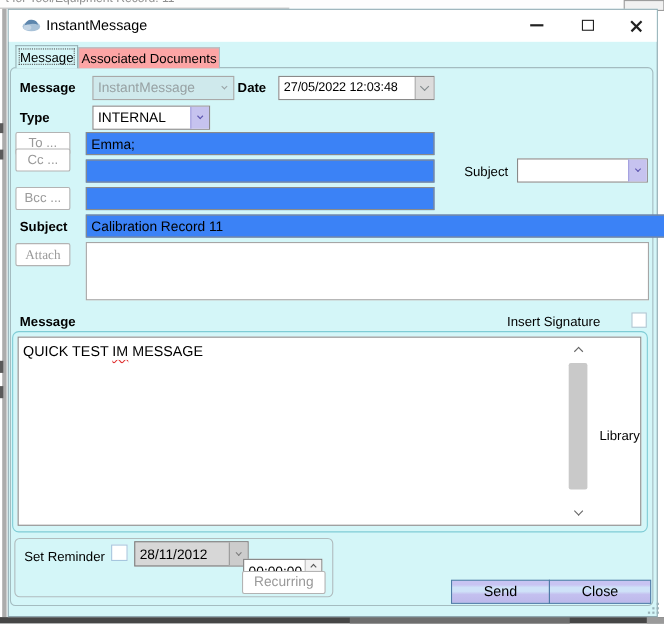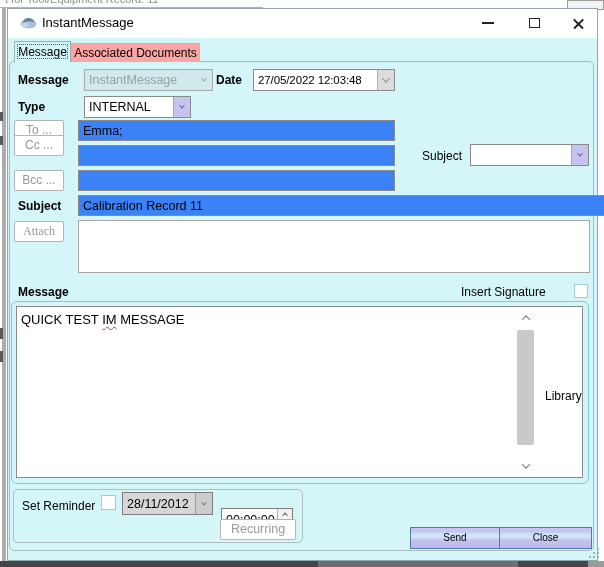--- a/index.html
+++ b/index.html
@@ -75,21 +75,21 @@
   .combo-message { left:84px; top:69px; width:129px; height:22px; background:#cfe9ec; border-color:#a9a9a9; }
   .combo-message .combo-text { color:#98a2a4; }
   .combo-message .combo-btn { border-left:none; color:#9aa4a6; }
   .combo-date { left:253px; top:69px; width:142px; height:22px; }
   .combo-date .combo-text { font-size:11.5px; letter-spacing:-0.1px; }
   .combo-date .combo-btn { background:#dcdcdc; color:#828a8c; }
   .combo-type { left:84px; top:96px; width:107px; height:22px; }
   .combo-type .combo-btn { background:#c6c3ef; border-left:1px solid #a29ede; color:#5f58b0; }
   .combo-contact { left:470px; top:144px; width:119px; height:22px; }
   .combo-contact .combo-btn { background:#c6c3ef; border-left:1px solid #a29ede; color:#5f58b0; }
-  .combo-remdate { left:122px; top:492px; width:91px; height:23px; background:#d7d7d7; border-color:#7d7d7d; }
+  .combo-remdate { left:122px; top:492px; width:104px; height:23px; background:#d7d7d7; border-color:#7d7d7d; }
   .combo-remdate .combo-btn { background:#cccccc; border-left:1px solid #9a9a9a; color:#7d7d7d; }
 
   .small-btn { background:#fff; border:1px solid #b3b3b3; border-radius:2px; color:#9a9a9a;
     font-size:12px; text-align:center; cursor:default; }
   .btn-to  { left:14px; top:120px; width:50px; height:21px; line-height:19px; }
   .btn-cc  { left:14px; top:135px; width:50px; height:21px; line-height:19px; }
   .btn-bcc { left:14px; top:170px; width:50px; height:21px; line-height:19px; }
   .btn-attach { left:14px; top:221px; width:50px; height:21px; line-height:19px;font-family:Liberation Serif, serif; }
   .btn-recurring { left:220px; top:519px; width:76px; height:21px; line-height:19px; font-size:12.5px; }
 
@@ -118,21 +118,21 @@
 
   
   .rem-box { left:13px; top:489px; width:290px; height:54px; border:1px solid #b0bcbe; border-radius:5px; }
   .time-ctl { left:221px; top:508px; width:72px; height:23px; background:#fff; border:1px solid #7d7d7d; display:flex; }
   .time-text { flex:1; font-size:12.5px; display:flex; align-items:center; padding-left:4px; }
   .spin { width:15px; border-left:1px solid #b0b0b0; display:flex; flex-direction:column; }
   .spin-btn { flex:1; background:#f2f2f2; display:flex; align-items:center; justify-content:center; color:#555; }
   .spin-btn + .spin-btn { border-top:1px solid #b0b0b0; }
 
   
-  .cta { top:527px; height:22px; border:1px solid #4f7ba8; font-size:10px; text-align:center; line-height:20px;
+  .cta { top:527px; height:22px; border:1px solid #4f7ba8; font-size:13px; text-align:center; line-height:20px;
     background:linear-gradient(to bottom, #c8c4f2 0%, #c8c4f2 18%, #cfe2f8 30%, #cfe2f8 48%, #c4c0ef 62%, #bdb9eb 100%);
     cursor:default; }
   .btn-send { left:410px; width:90px; }
   .btn-close2 { left:499px; width:93px; }
 
   .grip { left:588px; top:547px; width:12px; height:12px; }
   .grip::before { content:""; position:absolute; left:0; top:0; width:2px; height:2px; background:transparent;
     box-shadow: 9px 9px #9ab4ba, 5px 9px #9ab4ba, 9px 5px #9ab4ba, 1px 9px #9ab4ba, 5px 5px #9ab4ba, 9px 1px #9ab4ba; }
 </style>
 </head>

